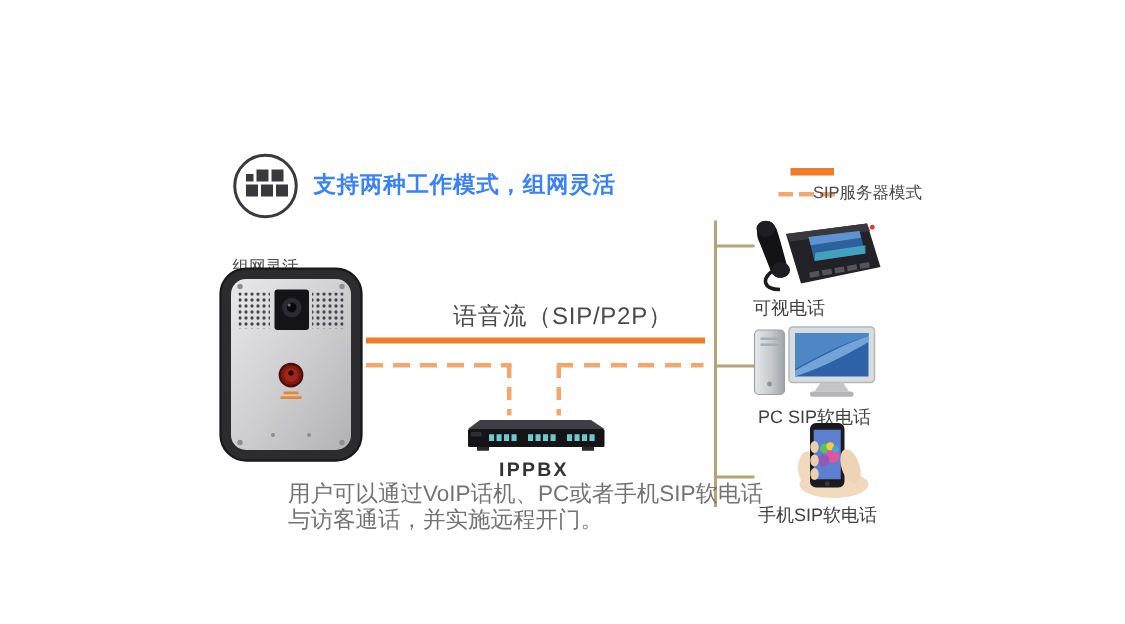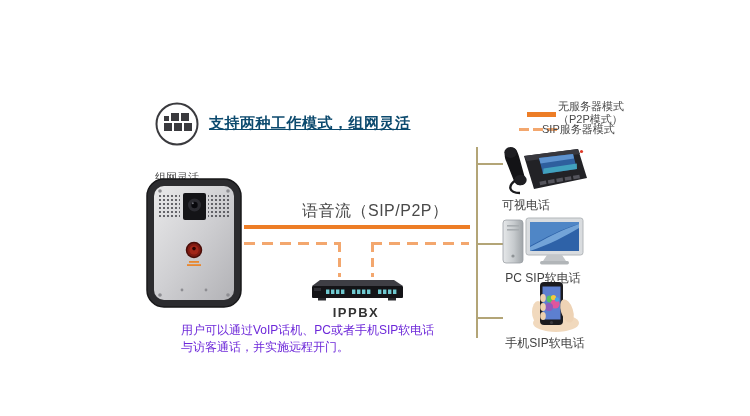--- a/index.html
+++ b/index.html
@@ -7,21 +7,21 @@
     --dashed-line:#f3a76e;
     --connector-line:#b3a577;
     --text-dark:#3f3f3f;
   }
   html,body{margin:0;padding:0;background:#fff;}
   body{font-family:"Liberation Sans","DejaVu Sans",sans-serif;color:var(--text-dark);}
   .stage{position:relative;width:750px;height:416px;background:#fff;overflow:hidden;margin:0 auto;}
   .abs{position:absolute;}
 
   
-  .headline{left:209px;top:114px;font-size:15px;font-weight:600;letter-spacing:.5px;color:#0c4a6e;text-decoration:underline;}
+  .headline{left:209px;top:114px;font-size:15px;font-weight:600;letter-spacing:.5px;color:#3b82f6;}
   .icon-caption{left:146px;top:146px;width:62px;text-align:center;font-size:11px;color:#4a4a4a;margin-top:24px;}
 
   
   .legend-swatch-solid{left:527px;top:112px;width:29px;height:5px;background:var(--solid-line);}
   .legend-swatch-dashed{left:519px;top:128px;width:38px;height:3px;
     background:repeating-linear-gradient(90deg,var(--dashed-line) 0 10px,transparent 10px 14px);}
   .legend-label{font-size:11px;line-height:12.5px;color:#4a4a4a;}
   .legend-label-1{left:558px;top:100px;}
   .legend-label-2{left:542px;top:123px;}
 
@@ -41,21 +41,21 @@
   .olive-b3{left:476px;top:317px;width:27px;}
 
   
   .caption{font-size:12px;color:#3f3f3f;text-align:center;}
   .cap-ippbx{left:308px;top:305px;width:96px;font-size:13px;font-weight:600;letter-spacing:1.5px;color:#333;}
   .cap-videophone{left:476px;top:197px;width:100px;}
   .cap-pc{left:487px;top:270px;width:112px;}
   .cap-mobile{left:497px;top:335px;width:96px;}
 
   
-  .description{left:181px;top:322px;font-size:12px;line-height:16.5px;color:#6d28d9;}
+  .description{left:192px;top:322px;font-size:15px;line-height:16.5px;color:#737373;}
 
   
   .ill-feature{left:153px;top:100px;}
   .ill-intercom{left:146px;top:178px;}
   .ill-ippbx{left:308px;top:276px;}
   .ill-videophone{left:494px;top:140px;}
   .ill-pc{left:499px;top:216px;}
   .ill-mobile{left:516px;top:280px;}
 </style>
 </head>
@@ -71,24 +71,20 @@
       <rect x="28" y="13" width="8" height="8"></rect>
       <rect x="11" y="23" width="8" height="8"></rect>
       <rect x="21" y="23" width="8" height="8"></rect>
       <rect x="31" y="23" width="8" height="8"></rect>
     </g>
   </svg>
   <div class="abs icon-caption">组网灵活</div>
   <div class="abs headline">支持两种工作模式，组网灵活</div>
 
   <div class="abs legend-swatch-solid"></div>
-  <div class="abs legend-label legend-label-1">
-    <div>无服务器模式</div>
-    <div>（P2P模式）</div>
-  </div>
   <div class="abs legend-swatch-dashed"></div>
   <div class="abs legend-label legend-label-2">SIP服务器模式</div>
 
   <svg class="abs ill-intercom" width="96" height="130" viewBox="0 0 96 130">
     <defs>
       <linearGradient id="steel" x1="0" y1="0" x2="1" y2="1">
         <stop offset="0" stop-color="#e9e9ea"></stop>
           <stop offset=".5" stop-color="#cfcfd2"></stop>
           <stop offset="1" stop-color="#b2b2b6"></stop>
       </linearGradient>

